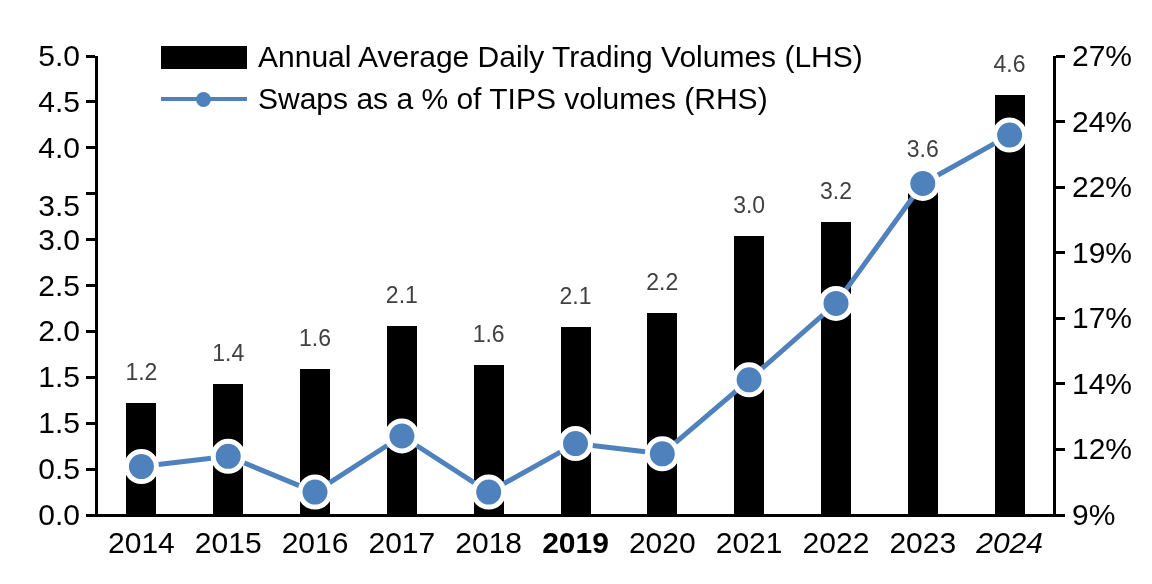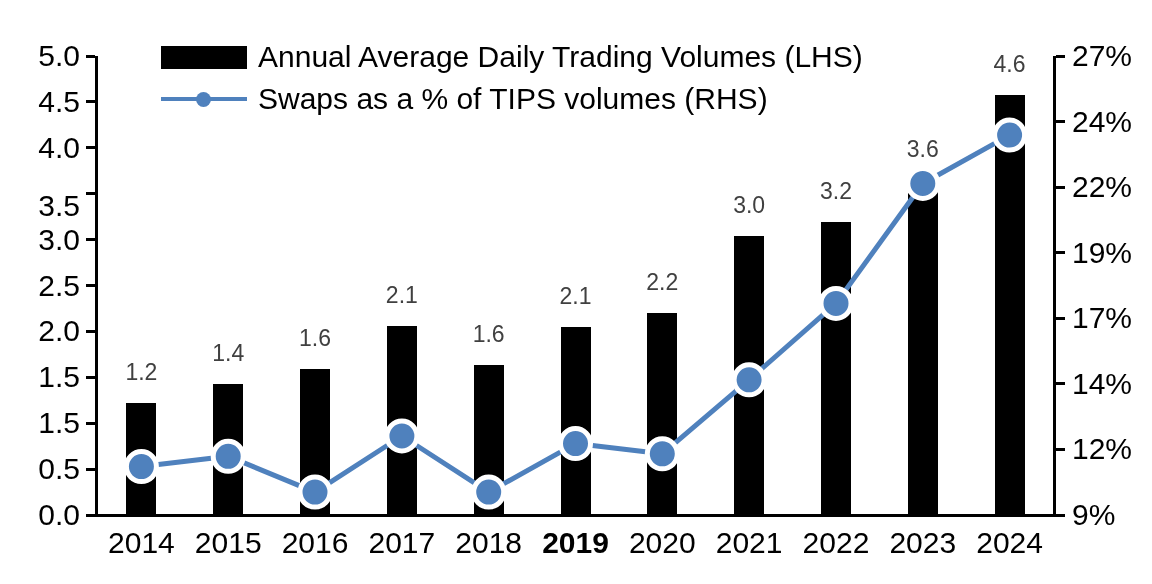--- a/index.html
+++ b/index.html
@@ -166,21 +166,21 @@
       <div class="cat-label" style="left: 91.4091px; width: 100px;">2014</div>
       <div class="cat-label" style="left: 178.227px; width: 100px;">2015</div>
       <div class="cat-label" style="left: 265.045px; width: 100px;">2016</div>
       <div class="cat-label" style="left: 351.864px; width: 100px;">2017</div>
       <div class="cat-label" style="left: 438.682px; width: 100px;">2018</div>
       <div class="cat-label" style="left: 525.5px; width: 100px; font-weight: bold;">2019</div>
       <div class="cat-label" style="left: 612.318px; width: 100px;">2020</div>
       <div class="cat-label" style="left: 699.136px; width: 100px;">2021</div>
       <div class="cat-label" style="left: 785.955px; width: 100px;">2022</div>
       <div class="cat-label" style="left: 872.773px; width: 100px;">2023</div>
-      <div class="cat-label" style="left: 959.591px; width: 100px;">2024</div>
+      <div class="cat-label" style="left: 959.591px; width: 100px; font-style: italic;">2024</div>
     </div>
 
   <div id="legend">
     <div class="legend-row">
       <span class="legend-key">
         <span class="key-bar"></span>
       </span>
       <span class="legend-text">Annual Average Daily Trading Volumes (LHS)</span>
     </div>
     <div class="legend-row">

